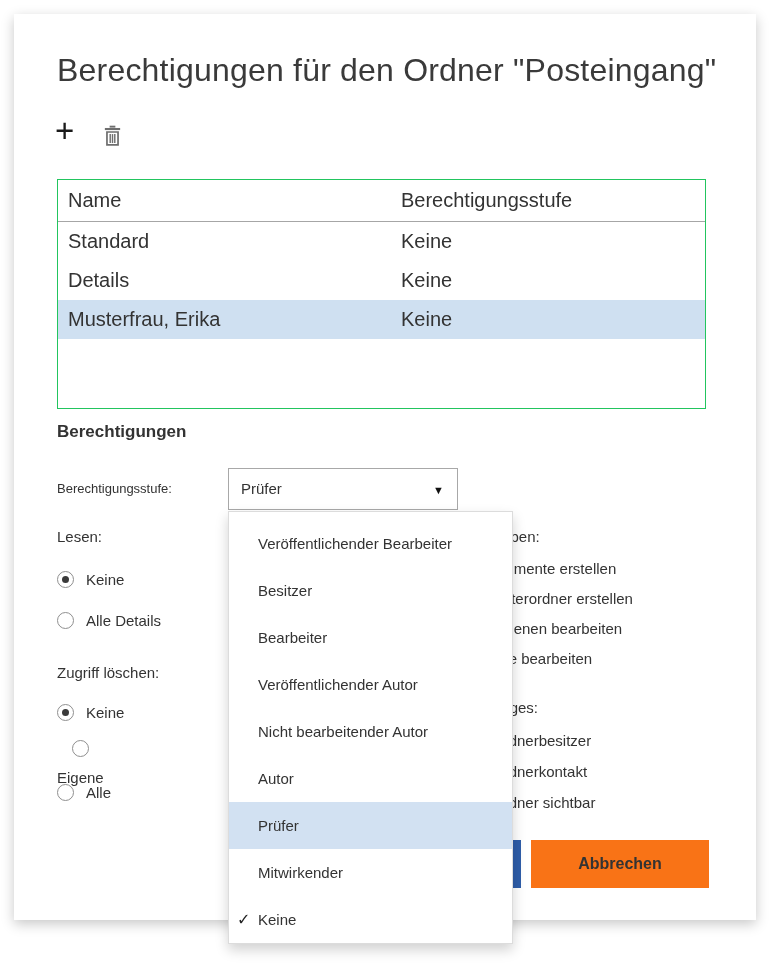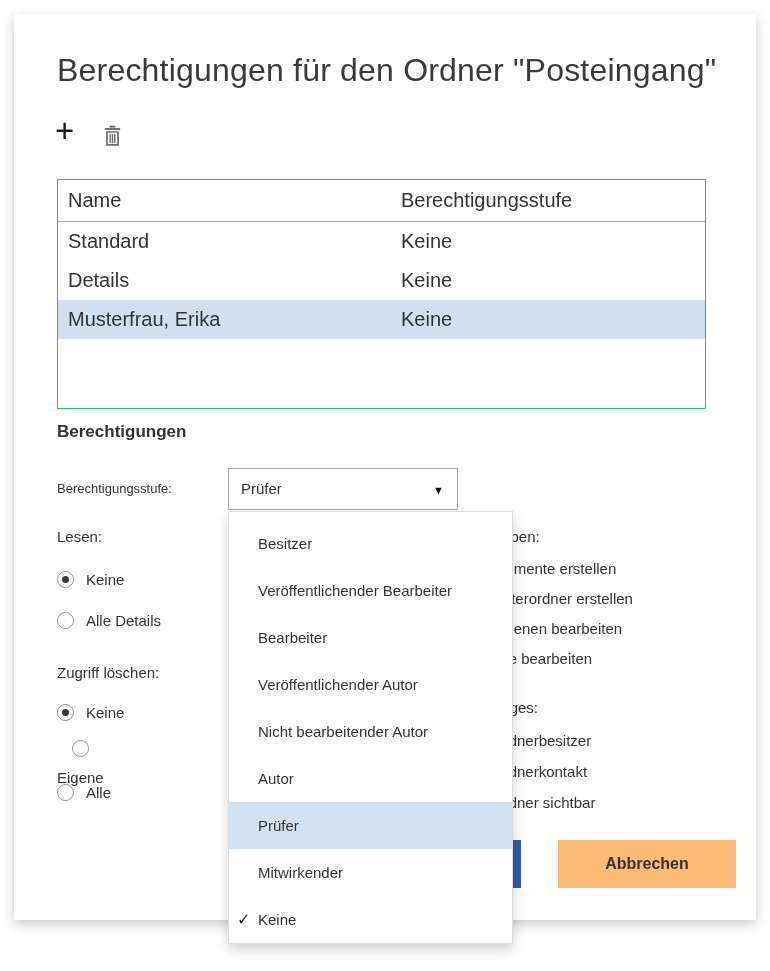--- a/index.html
+++ b/index.html
@@ -43,21 +43,21 @@
   .group-label{position:absolute;font-size:15px;height:22px;line-height:22px;white-space:nowrap;}
   .opt{position:absolute;display:flex;align-items:center;gap:12px;height:24px;font-size:15px;white-space:nowrap;}
   .radio{width:17px;height:17px;border:1px solid #8f8f8f;border-radius:50%;box-sizing:border-box;position:relative;background:#fff;flex:0 0 auto;}
   .radio.checked::after{content:"";position:absolute;left:4px;top:4px;width:7px;height:7px;border-radius:50%;background:#3a3a3a;}
   .checkbox{width:15px;height:15px;border:1px solid #8f8f8f;box-sizing:border-box;background:#fff;flex:0 0 auto;}
   .rightcol .opt{gap:9px;}
   
   .btn{position:absolute;top:826px;height:48px;border:none;font-size:16px;font-weight:700;
        font-family:"Liberation Sans","DejaVu Sans",sans-serif;}
   .btn-ok{left:426px;width:81px;background:#2e5da9;color:#fff;z-index:1;}
-  .btn-cancel{left:544px;width:178px;background:#fdba74;color:#333;}
+  .btn-cancel{left:517px;width:178px;background:#f97316;color:#333;}
   
   .dropdown{
     position:absolute;left:214px;top:497px;width:283px;background:#fff;
     border:1px solid #dcdcdc;box-shadow:0 6px 12px rgba(0,0,0,0.18);
     padding:8px 0 0 0;z-index:10;
   }
   .dd-item{height:47px;line-height:47px;padding-left:29px;font-size:15px;position:relative;white-space:nowrap;}
   .dd-item.highlighted{background:#d2e1f2;}
   .dd-check{position:absolute;left:8px;top:0;font-size:16px;color:#222;}
 </style>
@@ -166,22 +166,22 @@
     <div class="opt" style="left:454px;top:776px;">
       <span class="checkbox"></span>
       <span>Ordner sichtbar</span>
     </div>
   </div>
 
   <button class="btn btn-ok"></button>
   <button class="btn btn-cancel">Abbrechen</button>
 
   <div class="dropdown">
+    <div class="dd-item">Veröffentlichender Bearbeiter</div>
     <div class="dd-item">Besitzer</div>
-    <div class="dd-item">Veröffentlichender Bearbeiter</div>
     <div class="dd-item">Bearbeiter</div>
     <div class="dd-item">Veröffentlichender Autor</div>
     <div class="dd-item">Nicht bearbeitender Autor</div>
     <div class="dd-item">Autor</div>
     <div class="dd-item highlighted">Prüfer</div>
     <div class="dd-item">Mitwirkender</div>
     <div class="dd-item">
       <span class="dd-check">✓</span>
       <span>Keine</span>
     </div>

